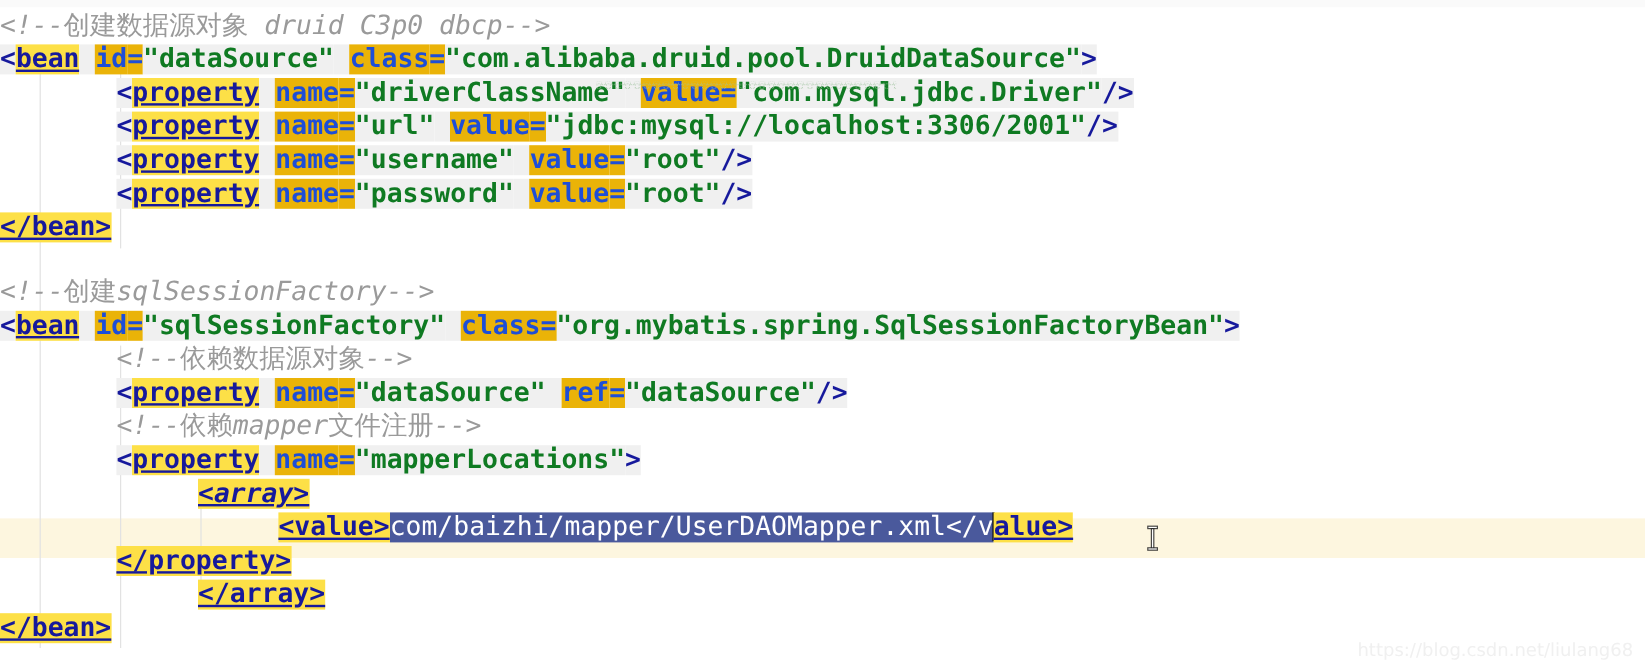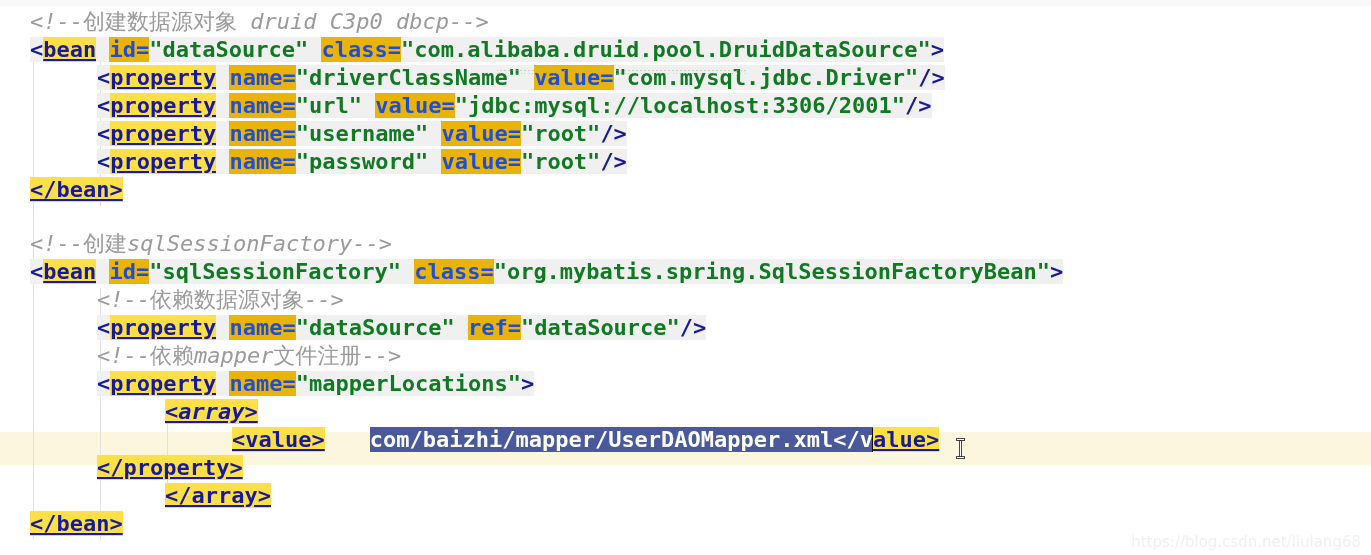--- a/index.html
+++ b/index.html
@@ -54,21 +54,20 @@
     z-index: 3;
     padding-top: 8px;
     box-sizing: border-box;
   }
   .line {
     height: 28px;
     line-height: 28px;
     white-space: pre;
     font-size: 22px;
     letter-spacing: 0px;
-    padding-left: 30px;
     box-sizing: border-box;
   }
   .line.blank { height: 26px; }
 
   
   .tok {
     white-space: pre;
   }
   .tag {
     color: #16199c;
@@ -104,22 +103,21 @@
   }
   .comment-cjk {
     font-style: normal;
     font-family: "DejaVu Sans", "Liberation Sans", sans-serif;
   }
 
   
   .sel {
     background: #4a599c;
     color: #ffffff;
-    font-weight: bold;
-    margin-left: 45px;
+    font-weight: normal;
   }
 
   
   .caret {
     display: inline-block;
     width: 2px;
     height: 24px;
     background: #111111;
     vertical-align: -5px;
     margin: 0 -1px;

